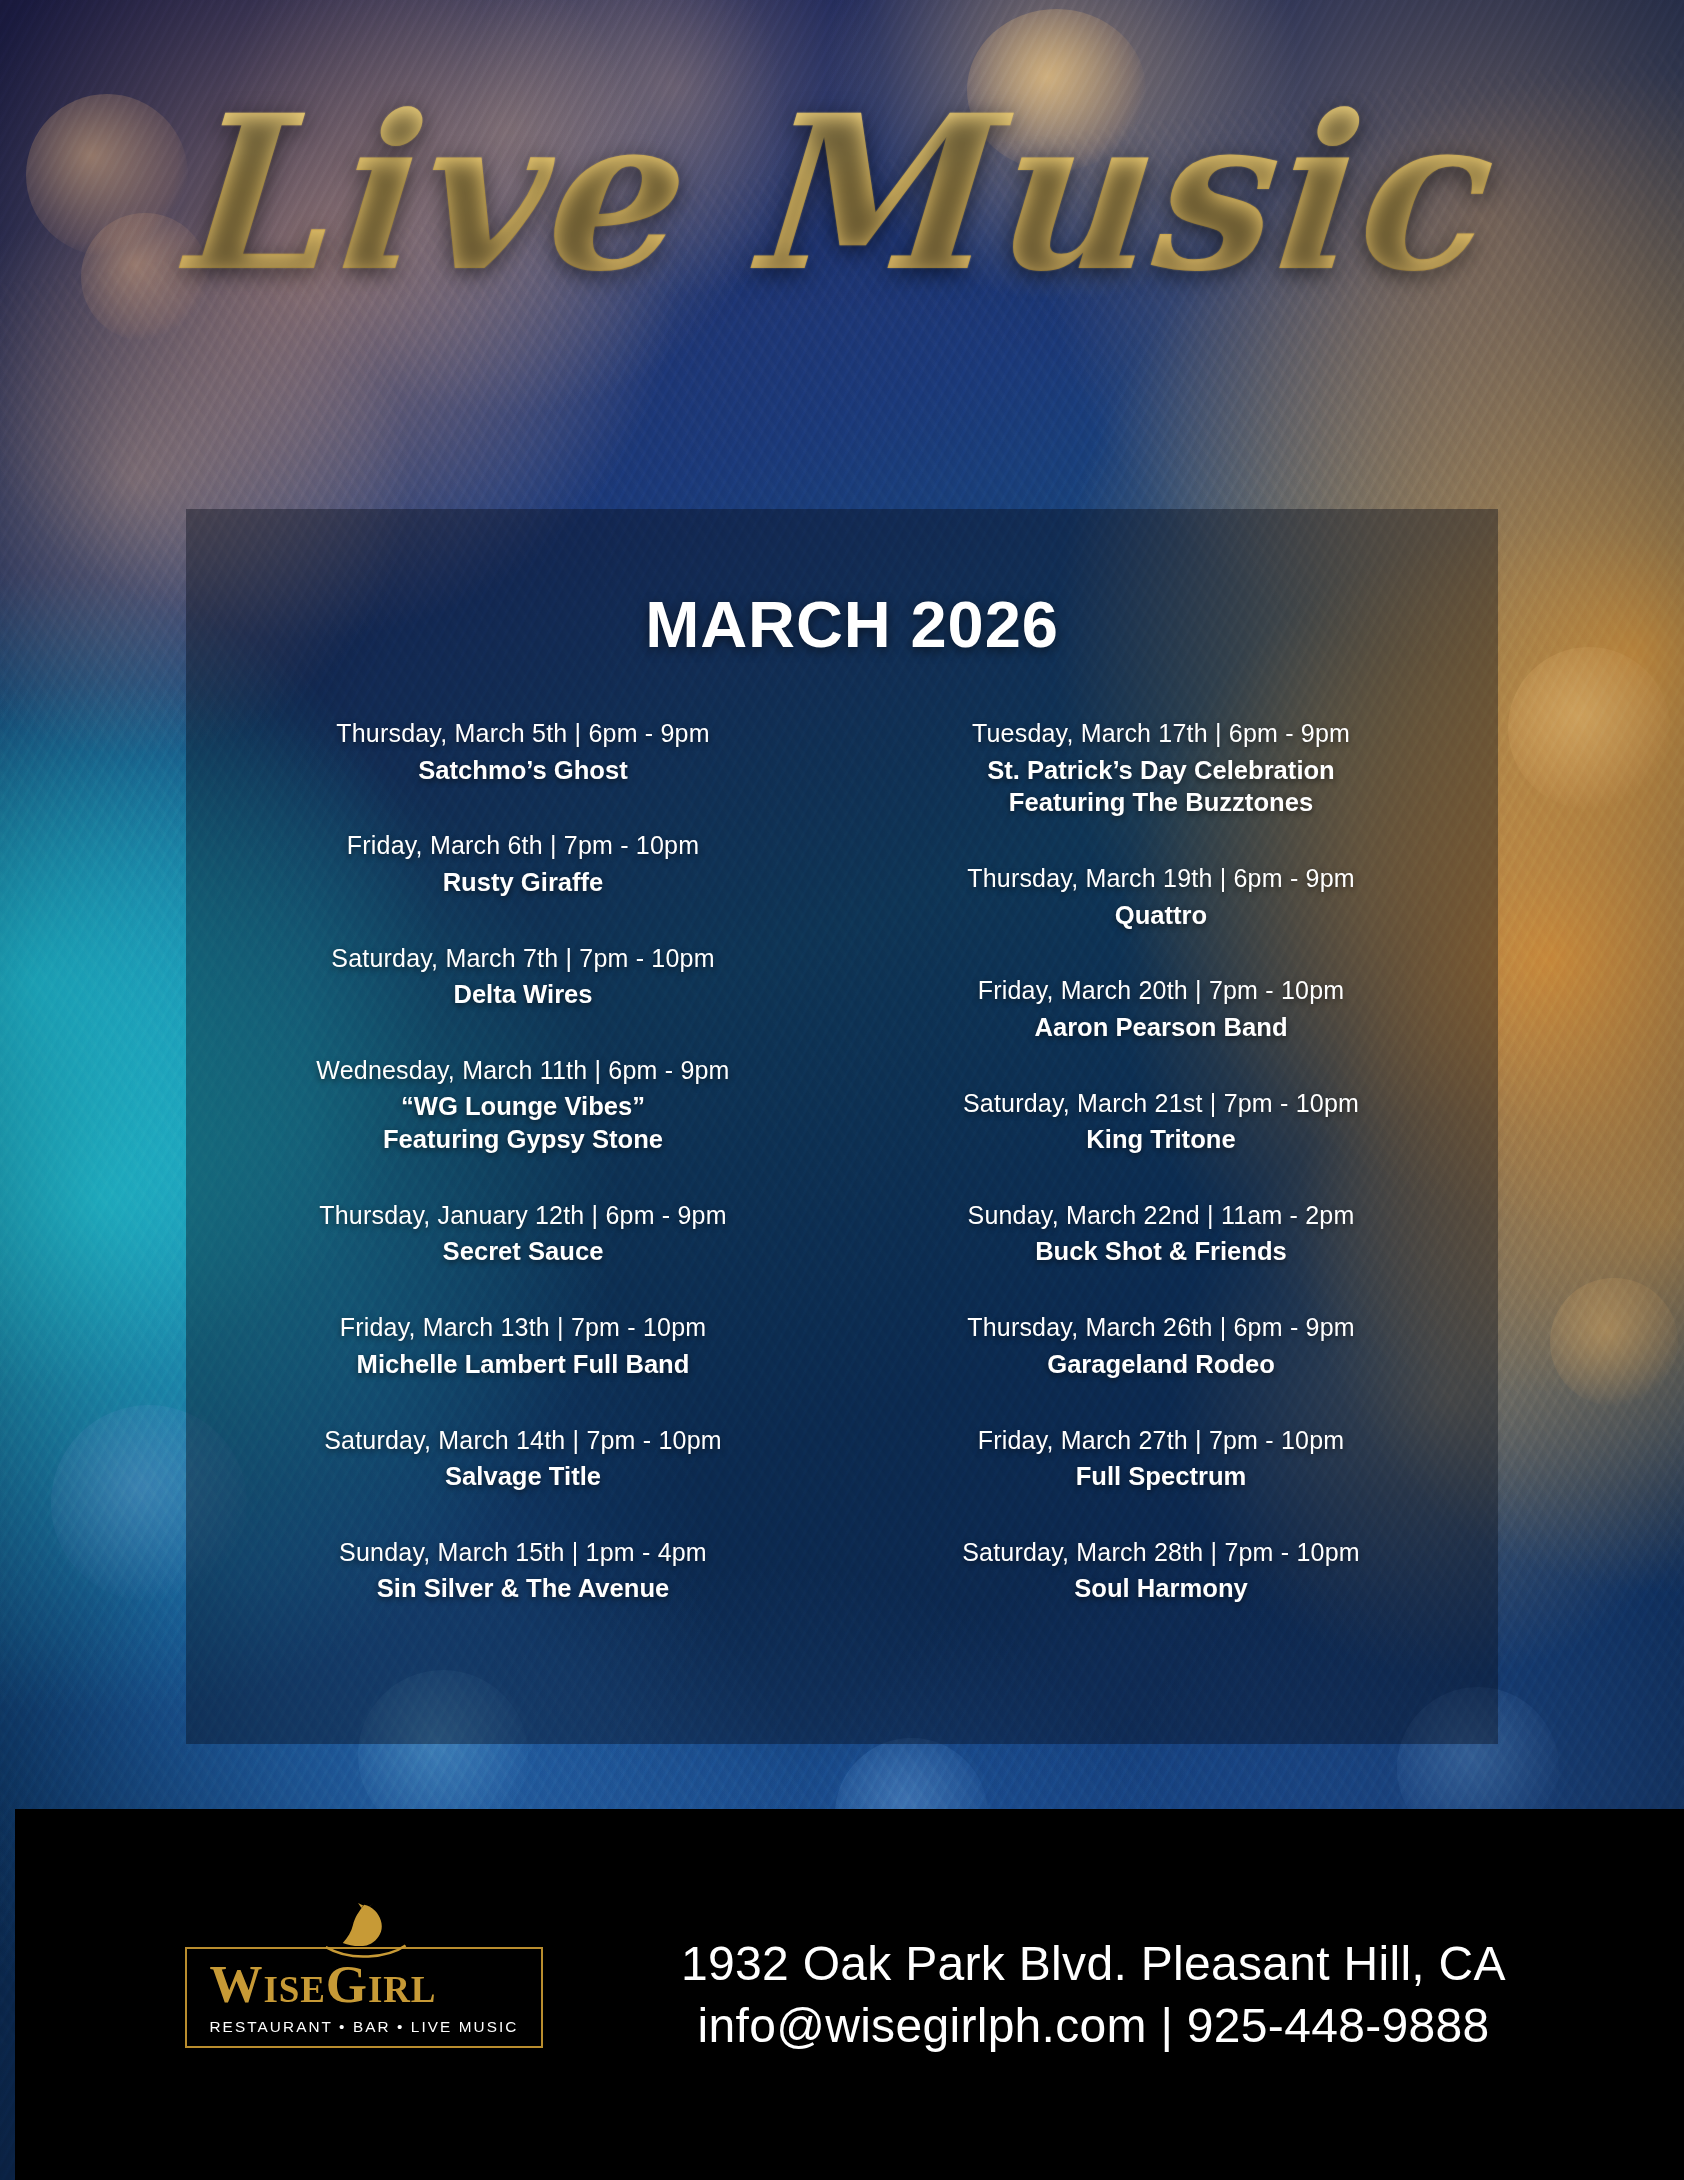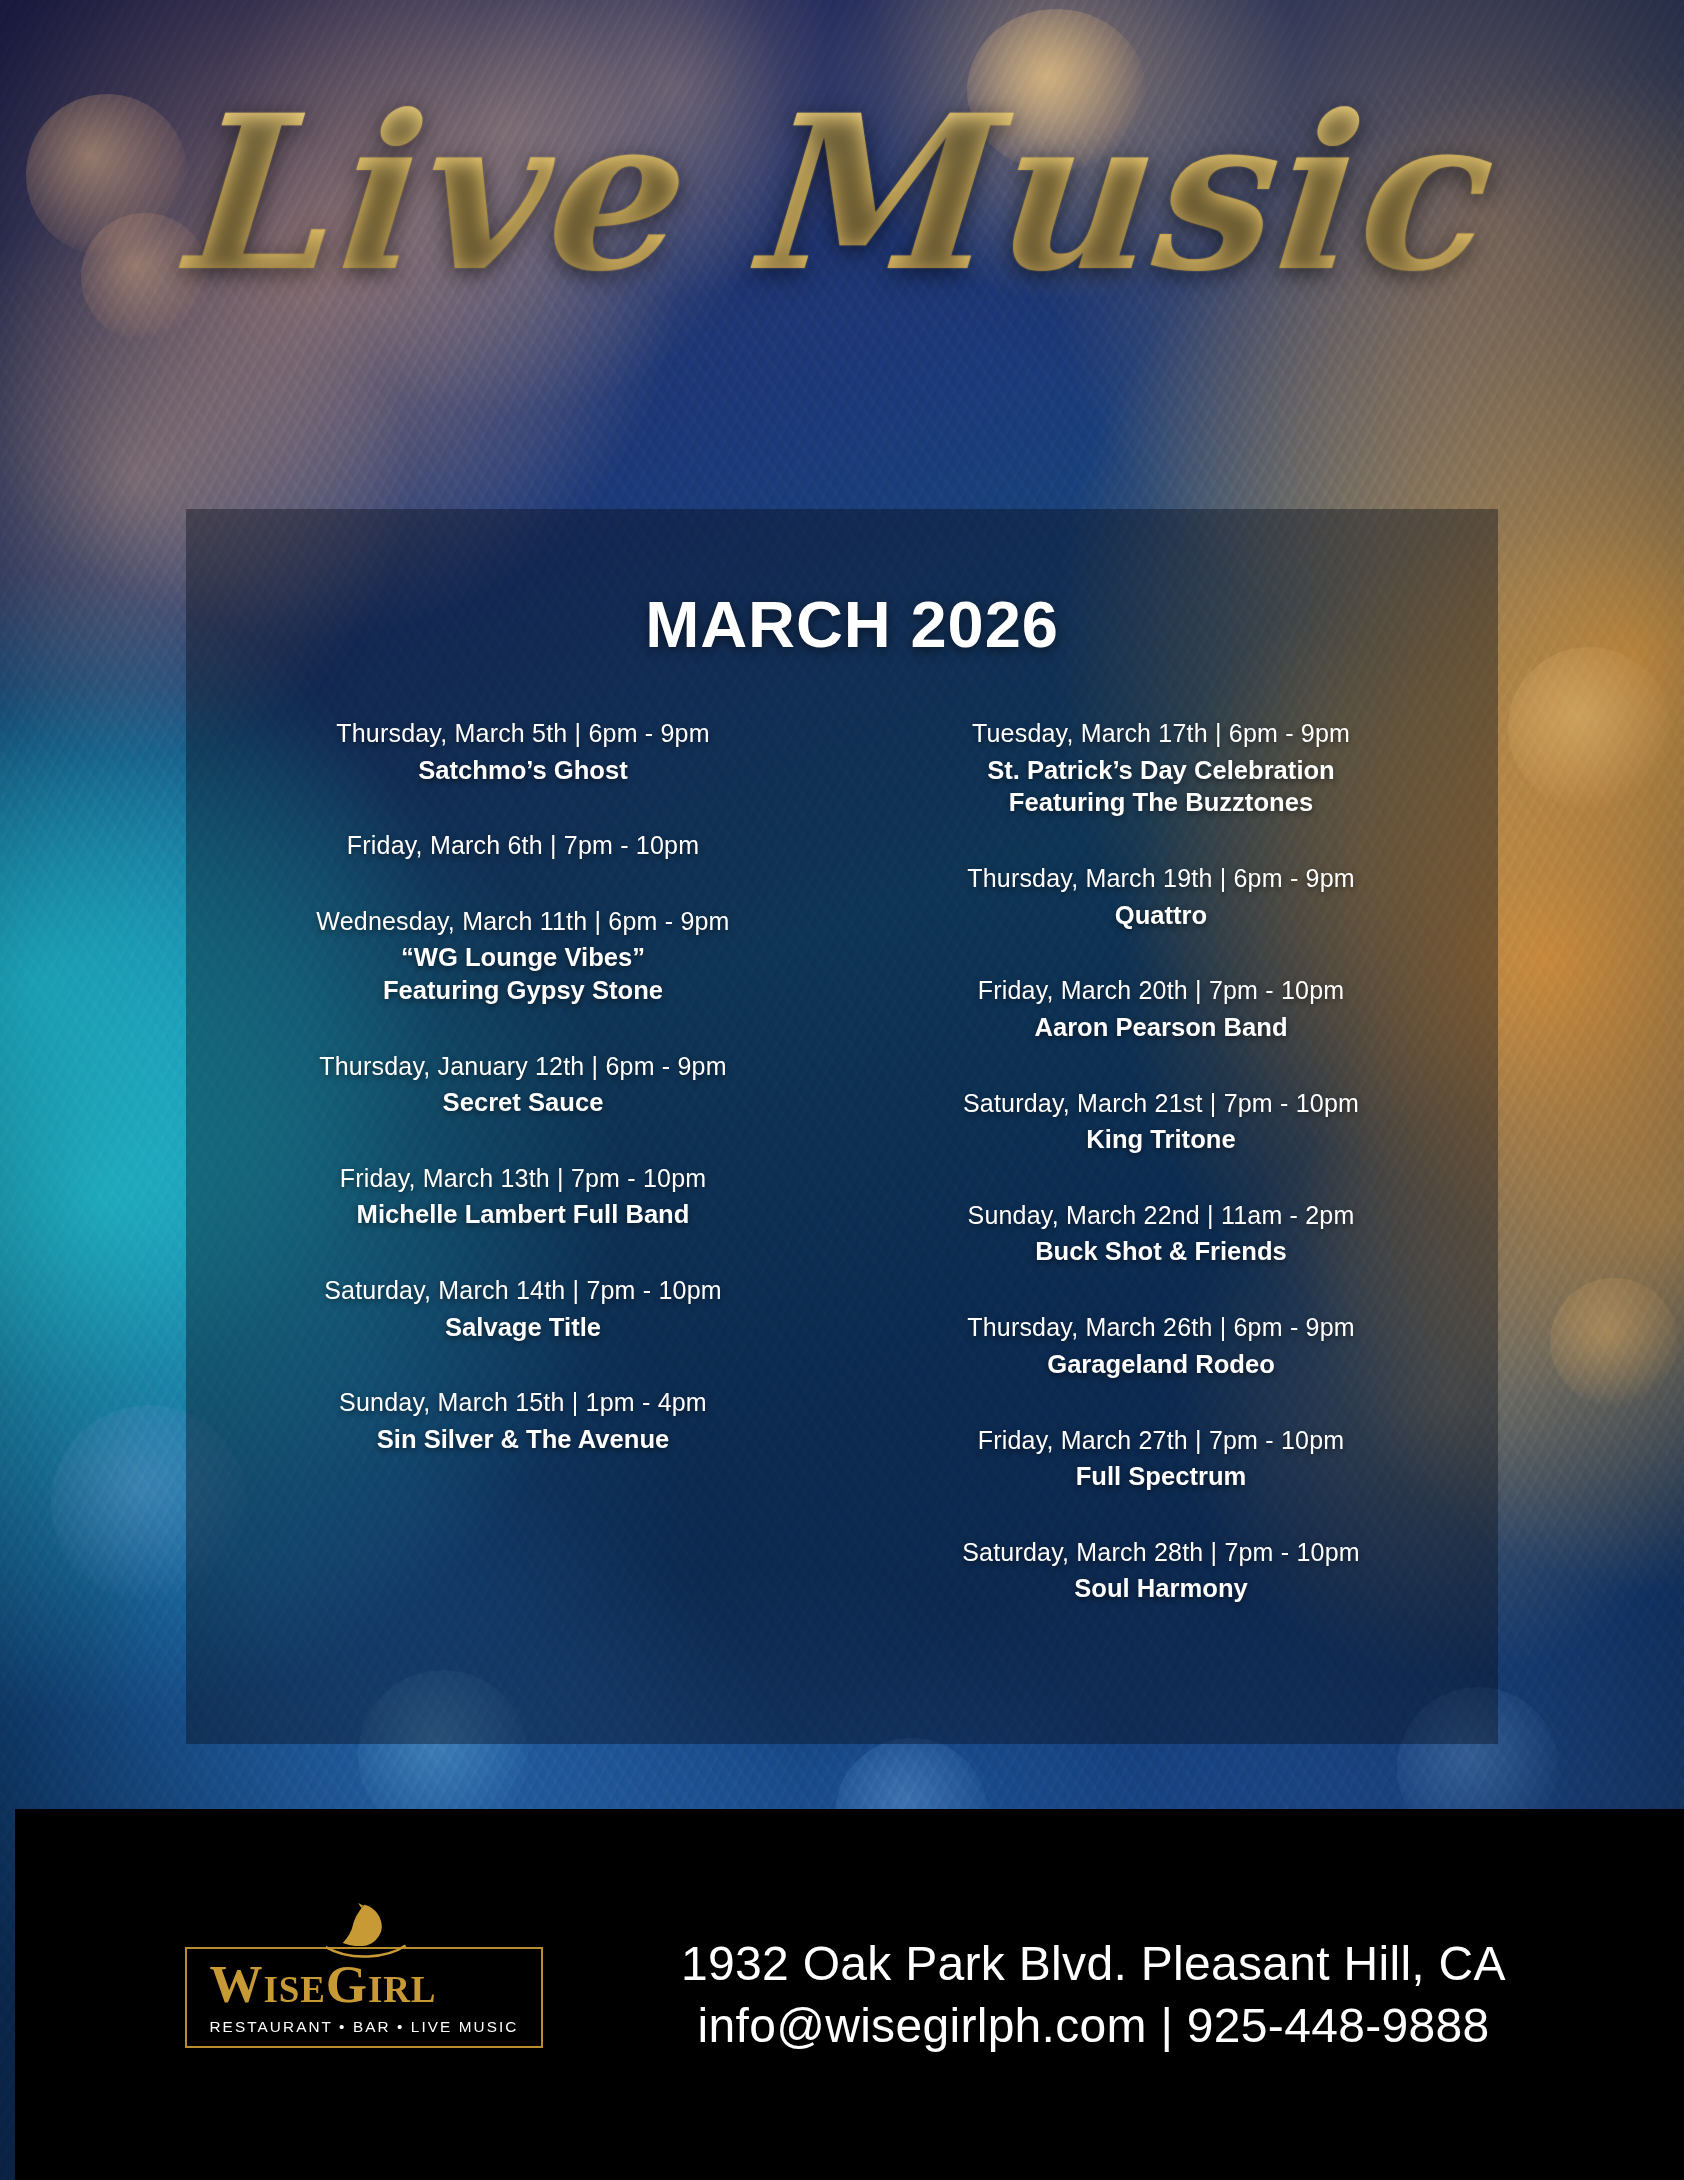--- a/index.html
+++ b/index.html
@@ -272,20 +272,25 @@
     <div class="month">MARCH 2026</div>
 
     <div class="columns">
       <div class="col">
         <div class="event">
           <div class="when">Thursday, March 5th | 6pm - 9pm</div>
           <div class="act">Satchmo’s Ghost</div>
         </div>
         <div class="event">
           <div class="when">Friday, March 6th | 7pm - 10pm</div>
+          <div class="act">Rusty Giraffe</div>
+        </div>
+        <div class="event">
+          <div class="when">Saturday, March 7th | 7pm - 10pm</div>
+          <div class="act">Delta Wires</div>
         </div>
         <div class="event">
           <div class="when">Wednesday, March 11th | 6pm - 9pm</div>
           <div class="act">“WG Lounge Vibes”<br>Featuring Gypsy Stone</div>
         </div>
         <div class="event">
           <div class="when">Thursday, January 12th | 6pm - 9pm</div>
           <div class="act">Secret Sauce</div>
         </div>
         <div class="event">

